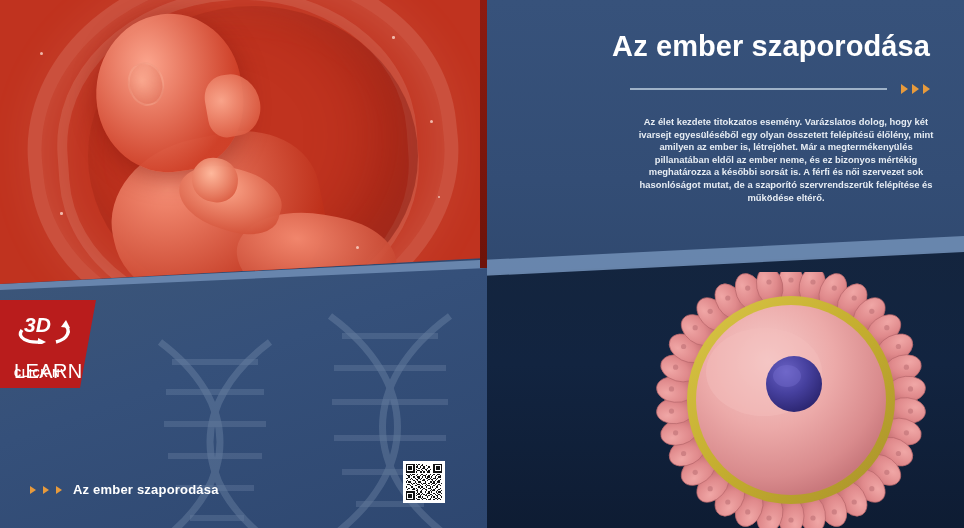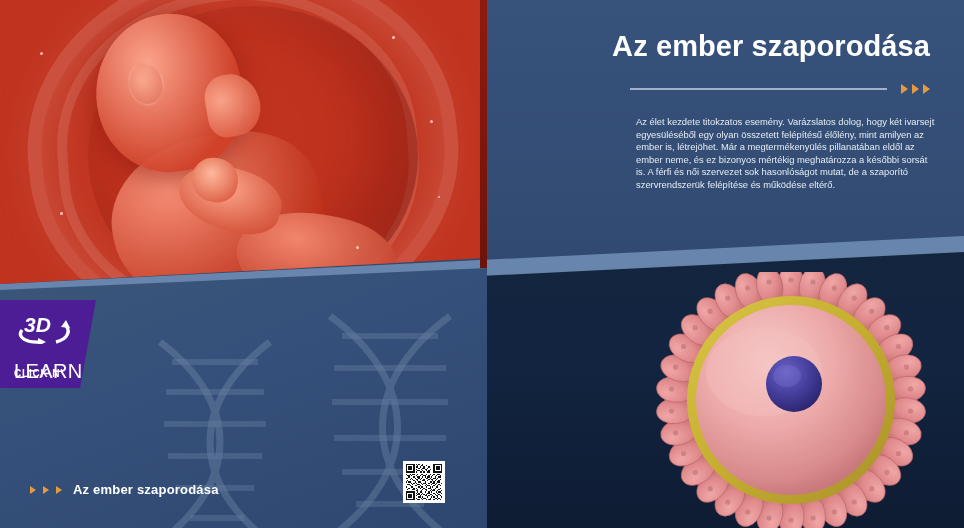--- a/index.html
+++ b/index.html
@@ -75,21 +75,21 @@
     position:absolute;left:0;top:268px;width:487px;height:260px;
     background:linear-gradient(160deg,#3c5679 0%,#35507a 40%,#2e4770 100%);
     clip-path:polygon(0 22px, 487px 0, 487px 260px, 0 260px);
     overflow:hidden;
   }
   .dna{position:absolute;left:120px;top:24px;width:380px;height:246px;opacity:.30;}
 
   
   .badge{
     position:absolute;left:0;top:300px;width:96px;height:92px;
-    background:#4c1d95;
+    background:#b91c1c;
     clip-path:polygon(0 0, 96px 0, 80px 88px, 0 88px);
     color:#fff;
   }
   .badge-3d{position:absolute;left:14px;top:10px;width:62px;height:34px;}
   .badge-l1{position:absolute;left:14px;top:48px;font-size:10px;font-weight:bold;letter-spacing:.8px;margin-top:20px;}
   .badge-l2{position:absolute;left:14px;top:60px;font-size:20px;font-weight:normal;letter-spacing:.4px;}
 
   
   .footer{position:absolute;left:30px;top:482px;display:flex;align-items:center;gap:7px;}
   .tri{width:0;height:0;border-left:7px solid #e79a3c;border-top:5px solid transparent;border-bottom:5px solid transparent;}
@@ -102,21 +102,21 @@
 
   
   .title{
     position:absolute;right:34px;top:30px;width:420px;text-align:right;
     color:#fff;font-size:29px;font-weight:bold;letter-spacing:.1px;
   }
   .rule-row{position:absolute;right:34px;top:84px;width:300px;display:flex;align-items:center;justify-content:flex-end;gap:4px;}
   .rule{flex:1;height:2px;background:#9fb2c8;margin-right:10px;}
   .para{
     position:absolute;left:636px;top:116px;width:300px;
-    color:#e6ecf3;font-size:9.4px;line-height:12.6px;text-align:left;font-weight:normal;
+    color:#e6ecf3;font-size:9.4px;line-height:12.6px;text-align:center;font-weight:bold;
   }
 
   
   .ovum{position:absolute;left:646px;top:272px;width:290px;height:256px;}
 </style>
 </head>
 <body>
 
 <div class="page">
 

